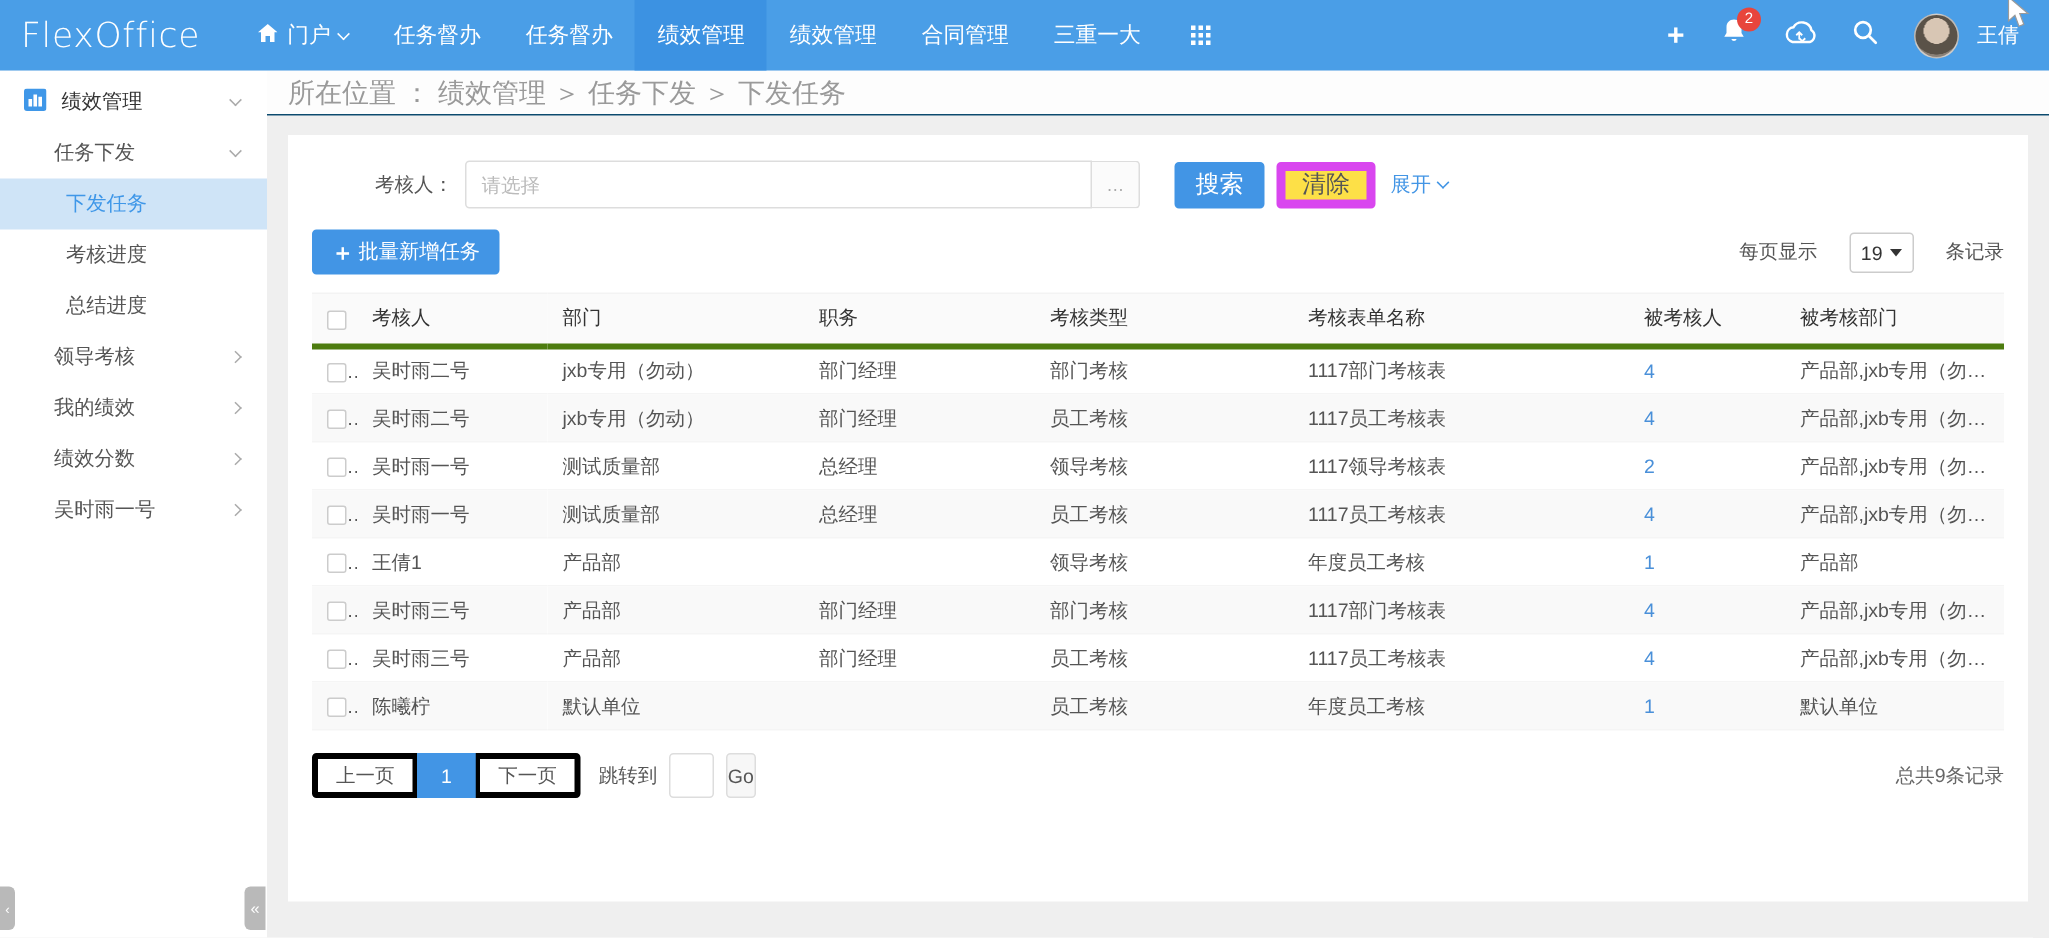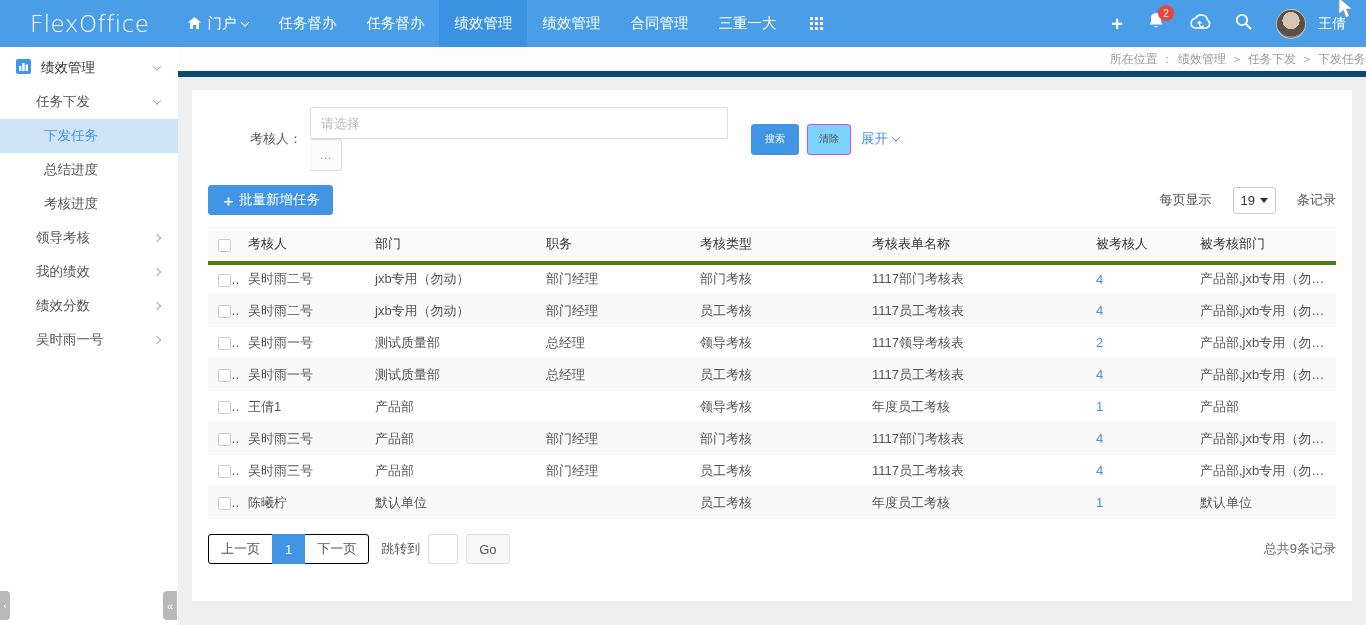--- a/index.html
+++ b/index.html
@@ -1,21 +1,21 @@
 <!DOCTYPE html>
 <html><head>
 <meta charset="utf-8">
 <style>
   * { margin:0; padding:0; box-sizing:border-box; }
   html,body { width:1366px; height:625px; overflow:hidden; }
   body { font-family:"Liberation Sans","DejaVu Sans",sans-serif; background:#efefef; position:relative; color:#555; }
 
   
   .topbar { position:absolute; top:0; left:0; width:1366px; height:47px; background:#4a9ee7; display:flex; align-items:center; color:#fff; z-index:5; }
-  .logo { font-size:23px; font-weight:300; letter-spacing:.5px; padding:0 24px 0 14px; white-space:nowrap; font-family:"DejaVu Sans",sans-serif;margin-left:16px; }
+  .logo { font-size:23px; font-weight:300; letter-spacing:.5px; padding:0 24px 0 14px; white-space:nowrap; font-family:"DejaVu Sans",sans-serif; }
   .topnav { display:flex; align-items:stretch; height:47px; }
   .nav-item { display:flex; align-items:center; gap:6px; padding:0 15px; font-size:14.5px; cursor:pointer; white-space:nowrap; }
   .nav-item.active { background:#3c92e2; }
   .chev { display:inline-block; width:6px; height:6px; border-right:1.5px solid currentColor; border-bottom:1.5px solid currentColor; }
   .chev.down { transform:rotate(45deg) translate(-1px,-1px); }
   .chev.right { transform:rotate(-45deg); }
   .grid-dots { width:13px; height:13px; position:relative; margin:0 4px; }
   .grid-dots i { position:absolute; left:0; top:0; width:3px; height:3px; background:#fff;
     box-shadow:5px 0 #fff,10px 0 #fff,0 5px #fff,5px 5px #fff,10px 5px #fff,0 10px #fff,5px 10px #fff,10px 10px #fff; }
   .top-right { margin-left:auto; display:flex; align-items:center; gap:24px; padding-right:20px; }
@@ -33,33 +33,33 @@
   .side-item.l2 { padding-left:36px; }
   .side-item.l3 { padding-left:44px; }
   .side-item .side-chev { position:absolute; right:18px; color:#aaa; }
   .side-item.active { background:#cfe4f7; color:#3f97e8; }
 
   .handle-left { position:absolute; left:0; top:591px; width:10px; height:29px; background:#b9b9b9; border-radius:0 4px 4px 0; color:#fff; font-size:9px; display:flex; align-items:center; justify-content:center; cursor:pointer; z-index:6; }
   .handle-side { position:absolute; left:163px; top:591px; width:14px; height:29px; background:#b9b9b9; border-radius:4px 0 0 4px; color:#fff; font-size:11px; display:flex; align-items:center; justify-content:center; cursor:pointer; z-index:6; }
 
   
   .main { position:absolute; left:178px; top:47px; right:0; bottom:0; background:#efefef; }
-  .breadcrumb-bar { height:30px; background:#fdfdfd; border-bottom:6px solid #0c4a6e; display:flex; align-items:center; padding-left:14px; font-size:12px; color:#9a9a9a; gap:5px;justify-content:flex-end; }
+  .breadcrumb-bar { height:30px; background:#fdfdfd; border-bottom:1px solid #0c4a6e; display:flex; align-items:center; padding-left:14px; font-size:18px; color:#9a9a9a; gap:5px; }
   .panel { position:absolute; left:14px; right:14px; top:43px; height:511px; background:#fff; }
 
   
   .search-row { display:flex; align-items:center; padding:17px 16px 0 58px; }
   .search-label { font-size:13px; color:#555; margin-right:8px; white-space:nowrap; }
-  .input-group { display:flex;flex-direction:column; }
+  .input-group { display:flex; }
   .select-input { width:418px; height:32px; border:1px solid #ddd; border-radius:3px 0 0 3px; padding:0 10px; font-size:13px; color:#555; outline:none; font-family:inherit; }
   .select-input::placeholder { color:#bbb; }
   .dots-btn { width:32px; height:32px; border:1px solid #ddd; border-left:none; border-radius:0 3px 3px 0; background:#fbfbfb; color:#aaa; font-size:12px; display:flex; align-items:center; justify-content:center; cursor:pointer; }
-  .btn { height:31px; border-radius:3px; font-size:10px; display:inline-flex; align-items:center; justify-content:center; cursor:pointer; font-family:inherit; }
+  .btn { height:31px; border-radius:3px; font-size:16px; display:inline-flex; align-items:center; justify-content:center; cursor:pointer; font-family:inherit; }
   .btn-primary { background:#4295e5; color:#fff; border:1px solid #4295e5; padding:0 13px; }
-  .btn-plain { background:#7dd3fc; color:#555; border:1px solid #d946ef; padding:0 11px; }
+  .btn-plain { background:#fde047; color:#555; border:6px solid #d946ef; padding:0 11px; }
   .search-btn { margin-left:23px; }
   .clear-btn { margin-left:8px; }
   .expand-link { margin-left:10px; color:#4295e5; font-size:13.5px; display:flex; align-items:center; gap:5px; cursor:pointer; }
 
   
   .toolbar-row { display:flex; align-items:center; padding:14px 16px 0 16px; }
   .add-btn { gap:3px; font-size:13.5px; padding:0 12px; height:30px; }
   .perpage { margin-left:auto; display:flex; align-items:center; gap:21px; font-size:13px; color:#555; }
   .pp-select { height:27px; min-width:38px; border:1px solid #ccc; border-radius:3px; background:#fff; display:flex; align-items:center; justify-content:center; gap:5px; padding:0 7px; font-size:13px; color:#333; cursor:pointer; }
   .caret-down { display:inline-block; width:0; height:0; border-left:4px solid transparent; border-right:4px solid transparent; border-top:5px solid #333; }
@@ -69,27 +69,27 @@
   table { width:100%; border-collapse:collapse; table-layout:fixed; font-size:13px; color:#555; }
   thead th { background:#fafafa; height:35px; font-weight:400; color:#333; text-align:left; padding:0 10px; border-bottom:4px solid #4d7c0f; border-top:1px solid #f3f3f3; }
   tbody td { height:32px; padding:0 10px; border-bottom:1px solid #f5f5f5; overflow:hidden; white-space:nowrap; text-overflow:ellipsis; }
   tbody tr:nth-child(even) { background:#f9f9f9; }
   td.count-link { color:#4a90d9; cursor:pointer; }
   .cb { display:inline-block; width:13px; height:13px; border:1px solid #ccc; border-radius:2px; background:#fff; vertical-align:middle; cursor:pointer; }
 
   
   .page-row { display:flex; align-items:center; padding:15px 16px 0 16px; font-size:13px; color:#555; }
   .pg-group { display:flex; }
-  .pg-btn { height:30px; padding:0 12px; background:#fff; border:1px solid #000000; display:flex; align-items:center; justify-content:center; cursor:pointer; margin-left:-1px; font-size:13px; color:#555; }
+  .pg-btn { height:30px; padding:0 12px; background:#fff; border:4px solid #000000; display:flex; align-items:center; justify-content:center; cursor:pointer; margin-left:-1px; font-size:13px; color:#555; }
   .pg-btn:first-child { border-radius:3px 0 0 3px; margin-left:0; }
   .pg-btn:last-child { border-radius:0 3px 3px 0; }
   .pg-btn.current { background:#4295e5; border-color:#4295e5; color:#fff; z-index:1; }
   .jump-label { margin-left:12px; }
   .jump-input { width:30px; height:30px; border:1px solid #ddd; border-radius:3px; margin-left:8px; outline:none; text-align:center; font-size:13px; font-family:inherit; }
-  .go-btn { margin-left:8px; height:30px; padding:0 12px; background:#f7f7f7; border:1px solid #ddd; border-radius:3px; font-size:13px; color:#555; cursor:pointer; }
+  .go-btn { margin-left:8px; height:30px; padding:0 0; background:#f7f7f7; border:1px solid #ddd; border-radius:3px; font-size:13px; color:#555; cursor:pointer; }
   .total-text { margin-left:auto; color:#666; }
 
   
   .cursor { position:absolute; left:1338px; top:-3px; z-index:99; pointer-events:none; }
 </style>
 </head>
 <body>
 
 <div class="topbar">
   <div class="logo">FlexOffice</div>
@@ -176,24 +176,24 @@
     <span class="side-chev chev down"></span>
   </div>
   <div class="side-item l2">
     <span>任务下发</span>
     <span class="side-chev chev down"></span>
   </div>
   <div class="side-item l3 active">
     <span>下发任务</span>
   </div>
   <div class="side-item l3">
+    <span>考核进度</span>
+  </div>
+  <div class="side-item l3">
     <span>总结进度</span>
-  </div>
-  <div class="side-item l3">
-    <span>考核进度</span>
   </div>
   <div class="side-item l2">
     <span>领导考核</span>
     <span class="side-chev chev right"></span>
   </div>
   <div class="side-item l2">
     <span>我的绩效</span>
     <span class="side-chev chev right"></span>
   </div>
   <div class="side-item l2">

